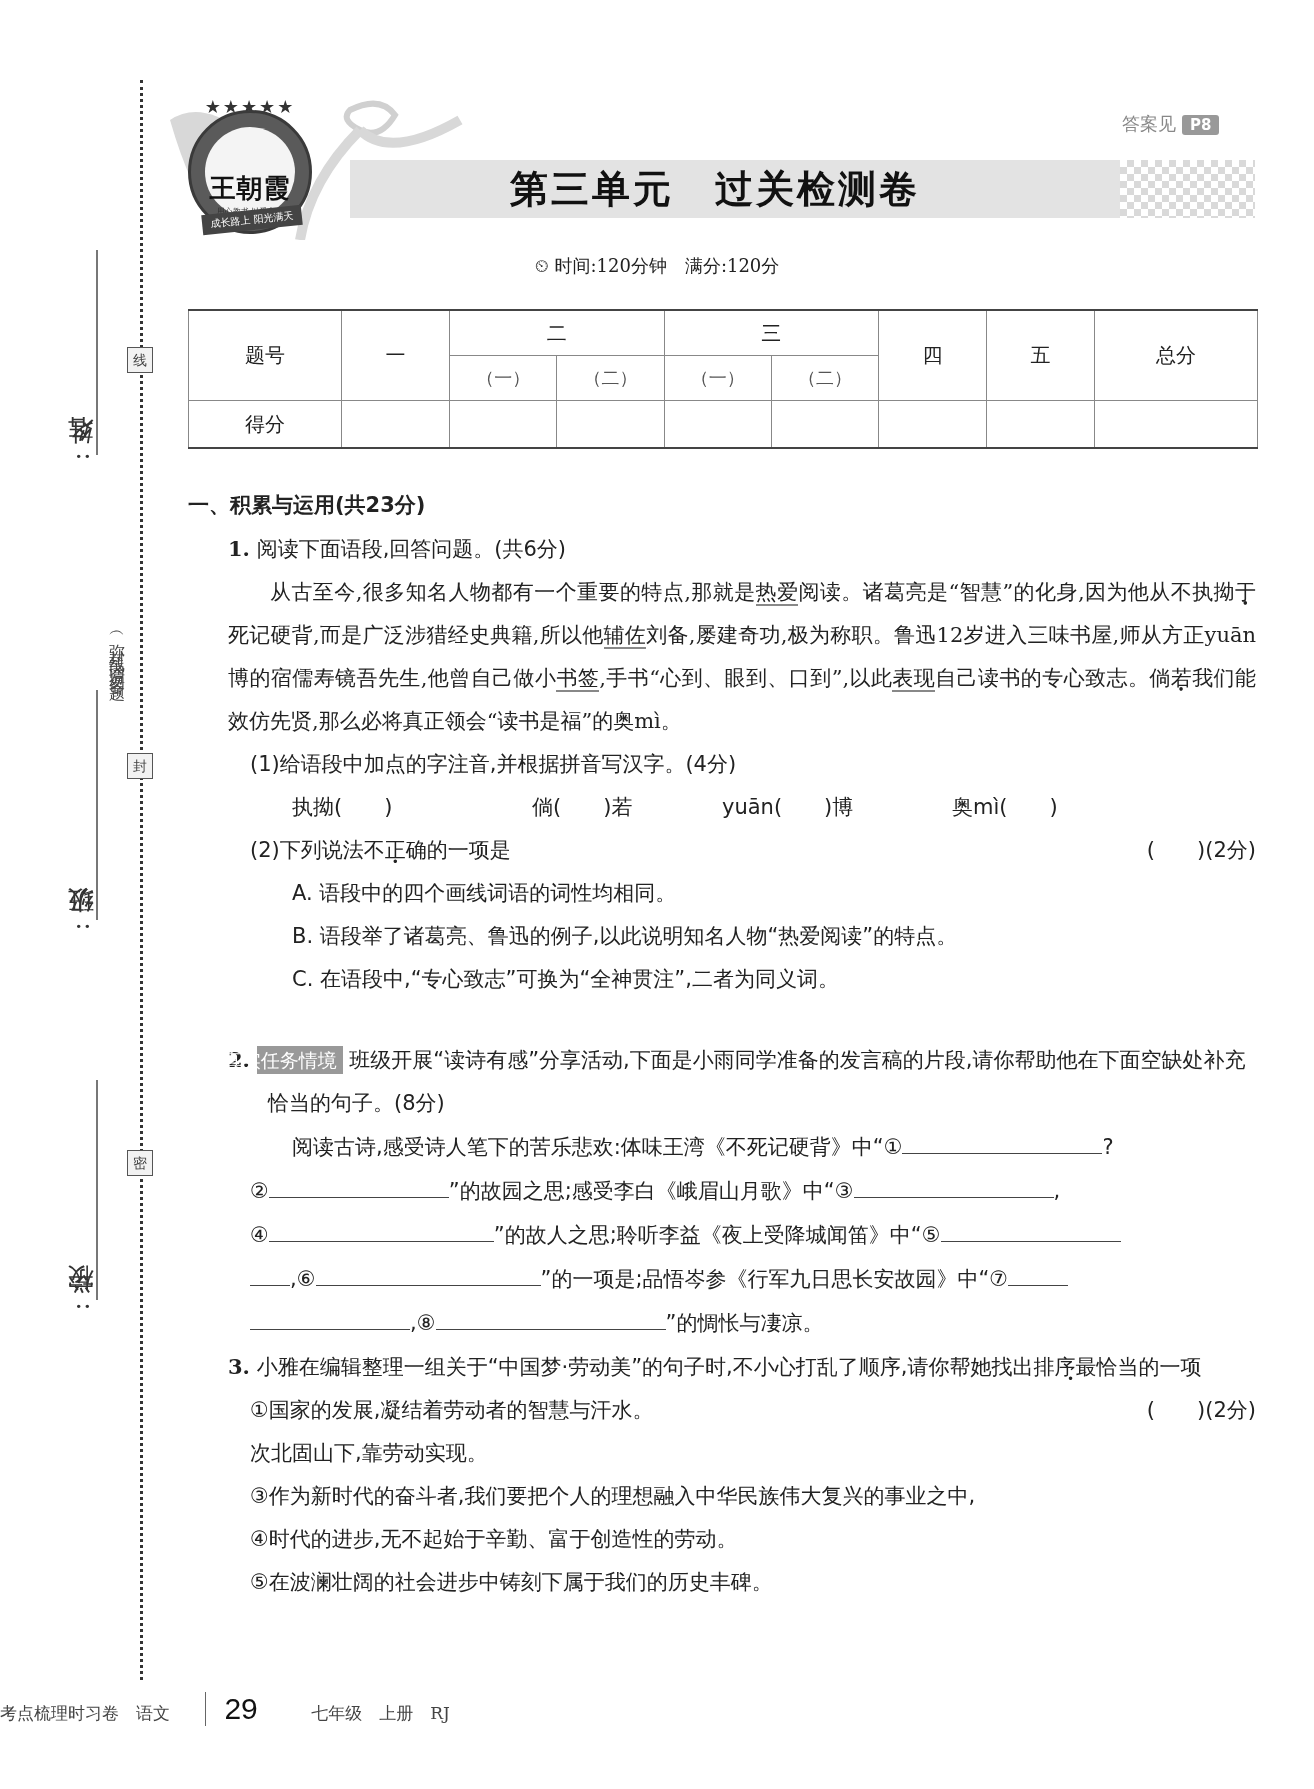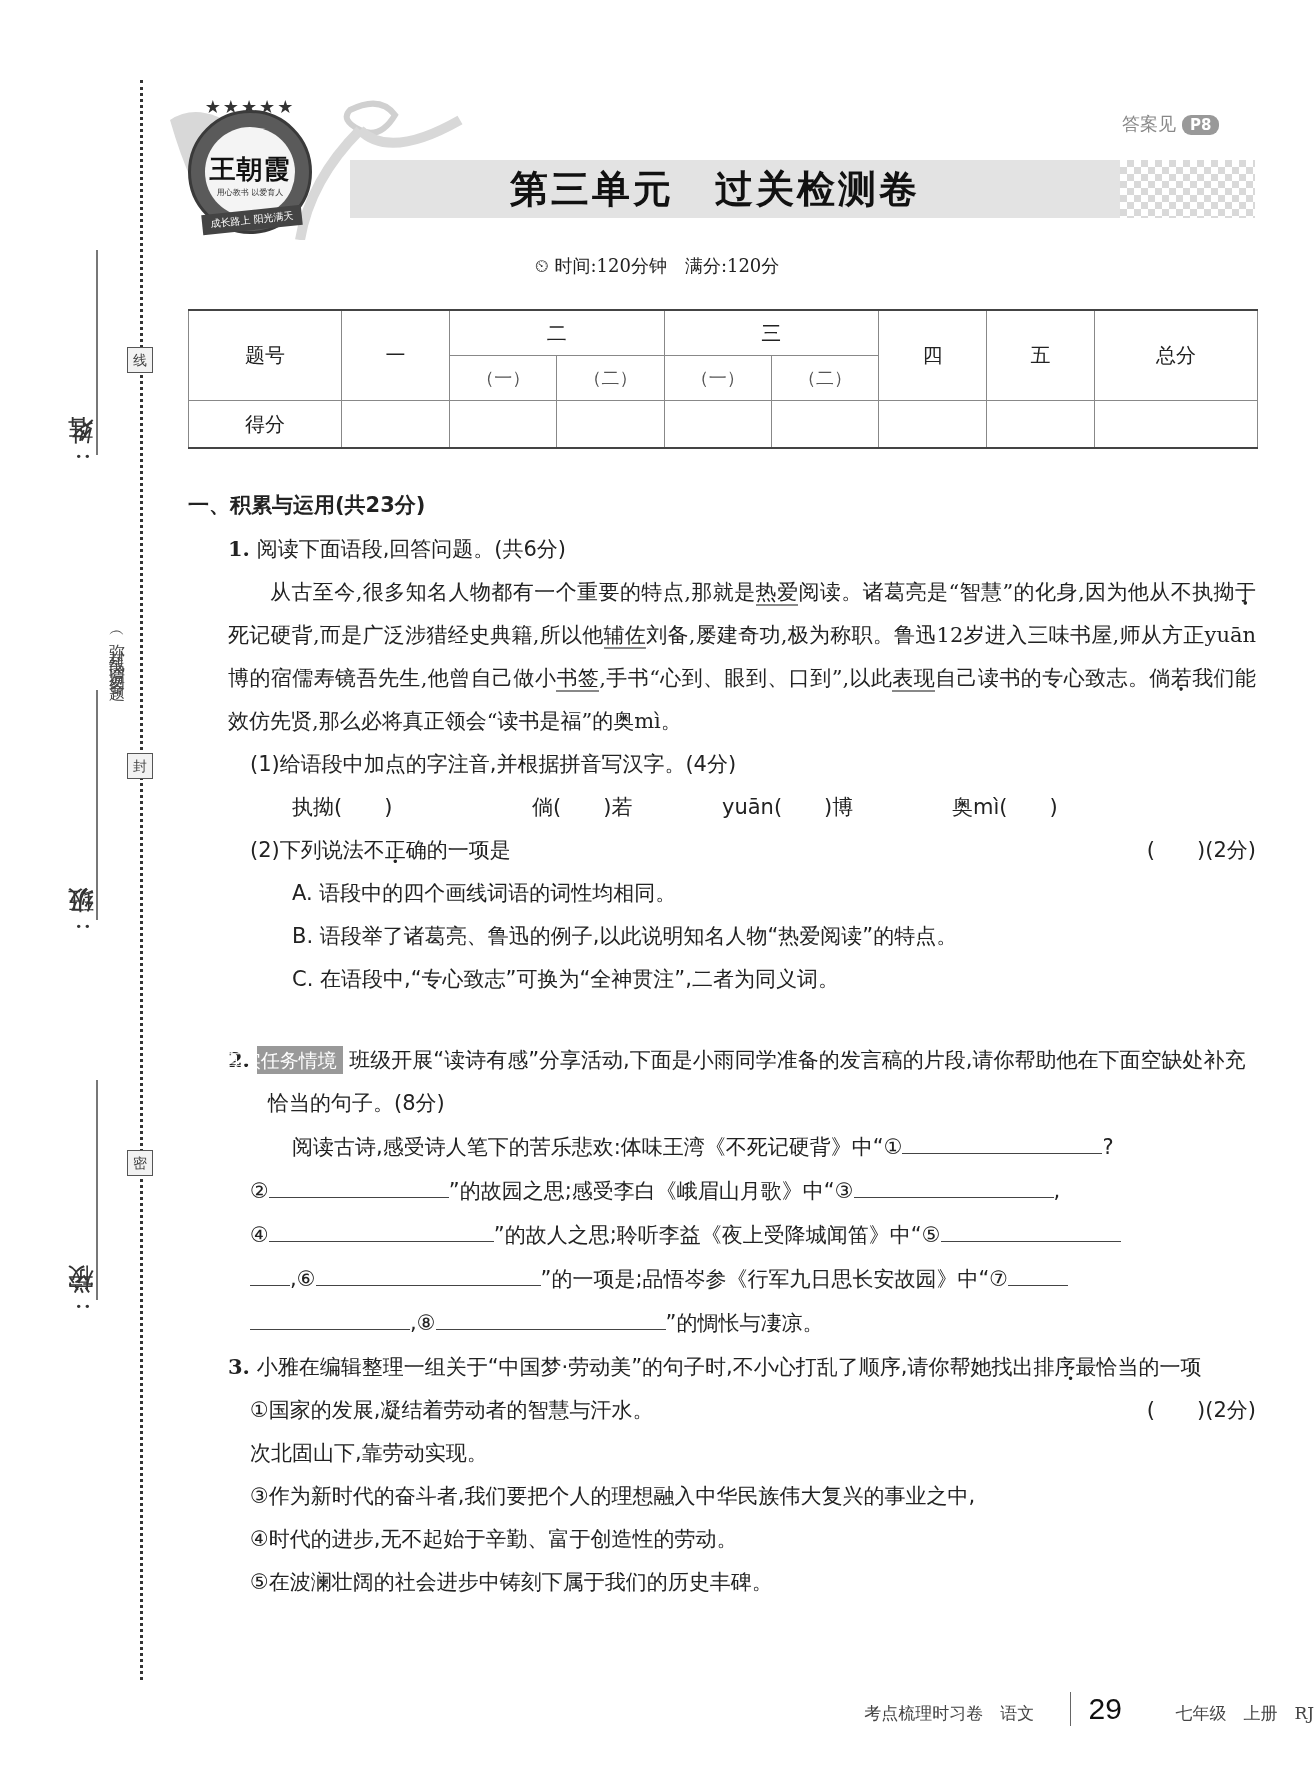--- a/index.html
+++ b/index.html
@@ -17,37 +17,37 @@
   .vline { position:absolute; width:0; border-left:2px solid #777; }
   .notice { position:absolute; left:106px; top:625px; writing-mode:vertical-rl;
             font-size:16px; color:#444; letter-spacing:6px; }
 
   
   .ribbon { position:absolute; left:160px; top:100px; width:320px; height:140px; }
   .logo { position:absolute; left:188px; top:110px; width:118px; height:118px; border-radius:50%;
           background:#5a5a5a; border:3px solid #3a3a3a; }
   .logo-inner { position:absolute; left:14px; top:14px; width:90px; height:90px; border-radius:50%;
           background:#f4f4f4; text-align:center; }
-  .logo-name { font-size:26px; font-weight:bold; margin-top:25px; color:#111; letter-spacing:1px; }
+  .logo-name { font-size:26px; font-weight:bold; margin-top:44px; color:#111; letter-spacing:1px; }
   .logo-sub { font-size:8px; color:#333; }
   .logo-stars { position:absolute; left:190px; top:96px; width:120px; text-align:center;
           color:#333; font-size:18px; letter-spacing:2px; }
   .logo-banner { position:absolute; left:202px; top:210px; width:100px; height:20px;
           background:#444; color:#fff; font-size:10px; text-align:center; line-height:20px;
           transform:rotate(-6deg); }
   .titlebar { position:absolute; left:350px; top:160px; width:770px; height:58px; background:#e3e3e3; }
   .checker { position:absolute; left:1120px; top:160px; width:135px; height:58px;
           background-image:linear-gradient(45deg,#d0d0d0 25%,transparent 25%,transparent 75%,#d0d0d0 75%),
                            linear-gradient(45deg,#d0d0d0 25%,transparent 25%,transparent 75%,#d0d0d0 75%);
           background-size:14px 14px; background-position:0 0,7px 7px; opacity:.8; }
   .title { position:absolute; left:510px; top:160px; height:58px; line-height:58px;
            font-size:38px; font-weight:bold; color:#111; letter-spacing:3px; white-space:pre; }
   .answer { position:absolute; left:1122px; top:112px; font-size:18px; color:#888; }
   .answer .pg { display:inline-block; background:#999; color:#fff; font-weight:bold;
-           font-size:15px; padding:1px 8px; border-radius:9px; margin-left:6px; }
+           font-size:15px; padding:1px 8px; border-radius:3px; margin-left:6px; }
   .timeinfo { position:absolute; left:0; width:1314px; top:254px; text-align:center; font-size:18px; }
 
   
   table.score { position:absolute; left:188px; top:309px; width:1070px; border-collapse:collapse;
           border-top:2px solid #444; border-bottom:2px solid #444; }
   table.score td { border:1px solid #888; text-align:center; font-size:20px; height:42px; }
   table.score td.sub { font-size:18px; color:#555; }
   table.score tr:last-child td { height:44px; }
 
   
@@ -58,21 +58,21 @@
   .ind { padding-left:62px; }
   .opt { padding-left:104px; }
   .qn { font-weight:bold; }
   .u { border-bottom:2px solid #888; }
   .dot { position:relative; }
   .dot::after { content:"•"; position:absolute; left:50%; bottom:-22px; transform:translateX(-50%);
                 font-size:12px; }
   .right { float:right; }
   .tag { display:inline-block; background:#999; color:#fff; font-size:19px; line-height:28px; padding:0 6px;margin-top:45px; }
   .blank { display:inline-block; border-bottom:1px solid #444; height:28px; vertical-align:baseline; }
-  .footer { position:absolute; left:0; width:1314px; top:1692px; text-align:right; font-size:17px; color:#444; }
+  .footer { position:absolute; left:0; width:1314px; top:1692px; text-align:left; font-size:17px; color:#444; }
   .footer .num { font-family:"Liberation Sans",sans-serif; font-size:30px; color:#111;
           display:inline-block; padding:0 18px; border-left:1px solid #666; margin:0 30px; }
 </style>
 </head>
 <body>
 
 <div class="dotline"></div>
 <div class="seal" style="top:347px">线</div>
 <div class="seal" style="top:753px">封</div>
 <div class="seal" style="top:1150px">密</div>

